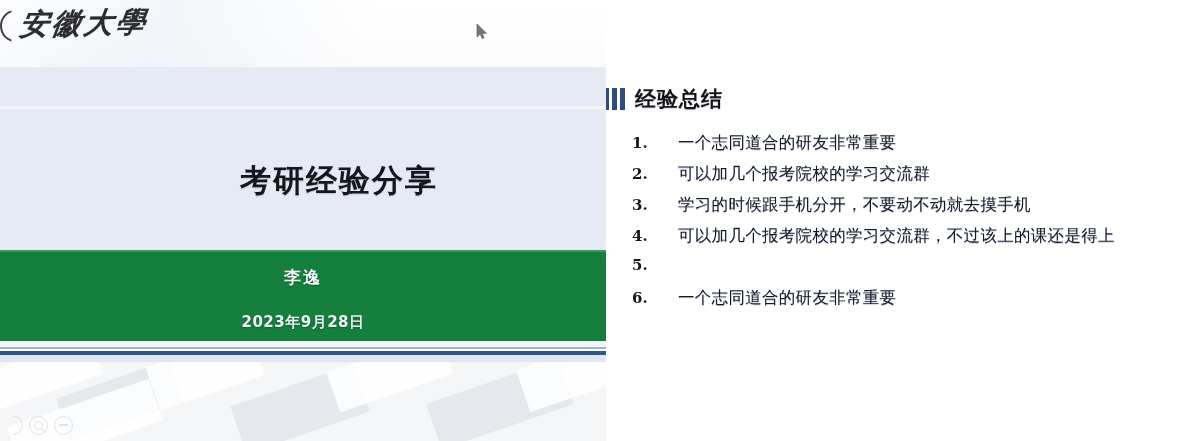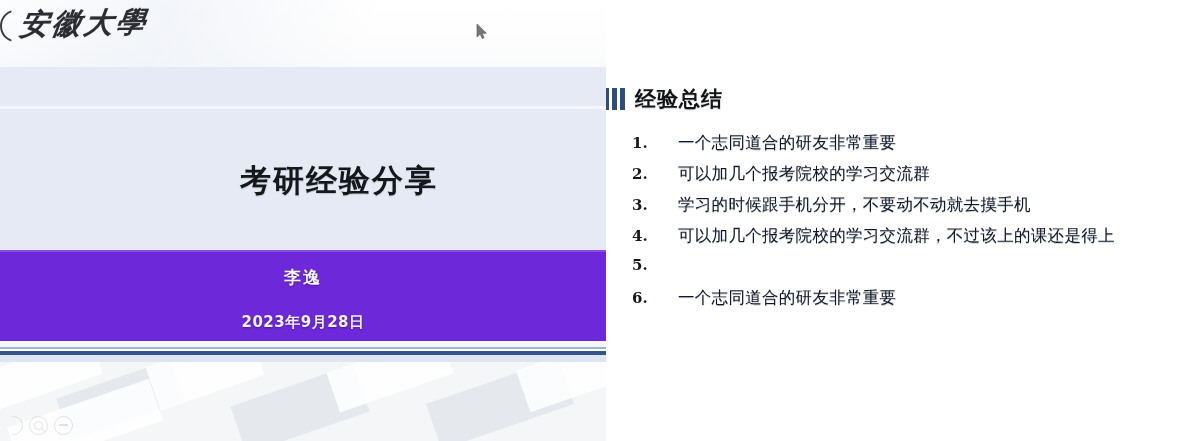--- a/index.html
+++ b/index.html
@@ -115,21 +115,21 @@
     text-shadow: 0 1px 1px rgba(120,130,150,0.35);
     margin-left: 36px;
   }
 
   
   .slide-banner {
     position: absolute;
     left: 0; top: 250px;
     width: 697px;
     height: 91px;
-    background: #6d28d9;
+    background: #15803d;
     overflow: hidden;
     text-decoration: underline;
   }
   .banner-top-hair {
     position: absolute;
     left: 0; top: 0;
     width: 606px; height: 2px;
     background: rgba(255,255,255,0.18);
   }
   .banner-author {

